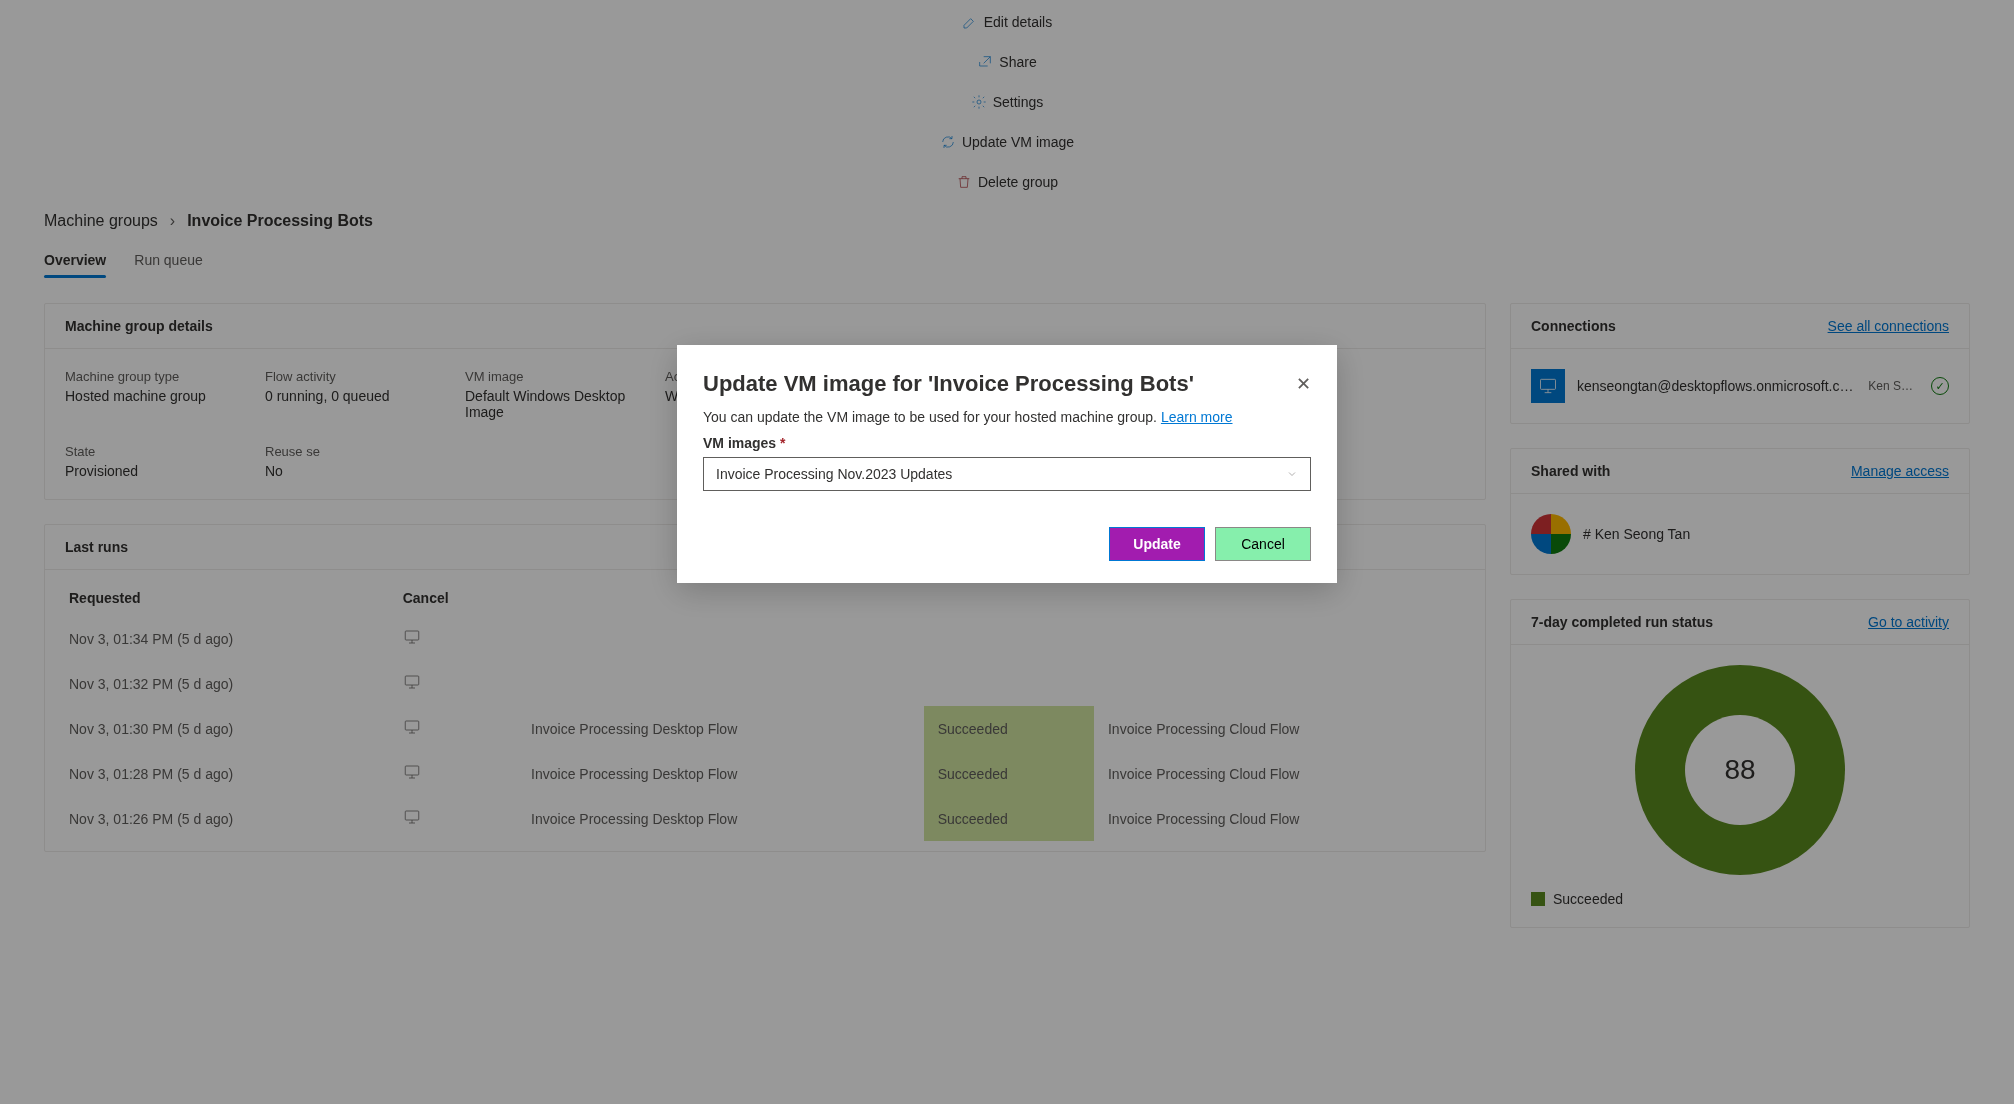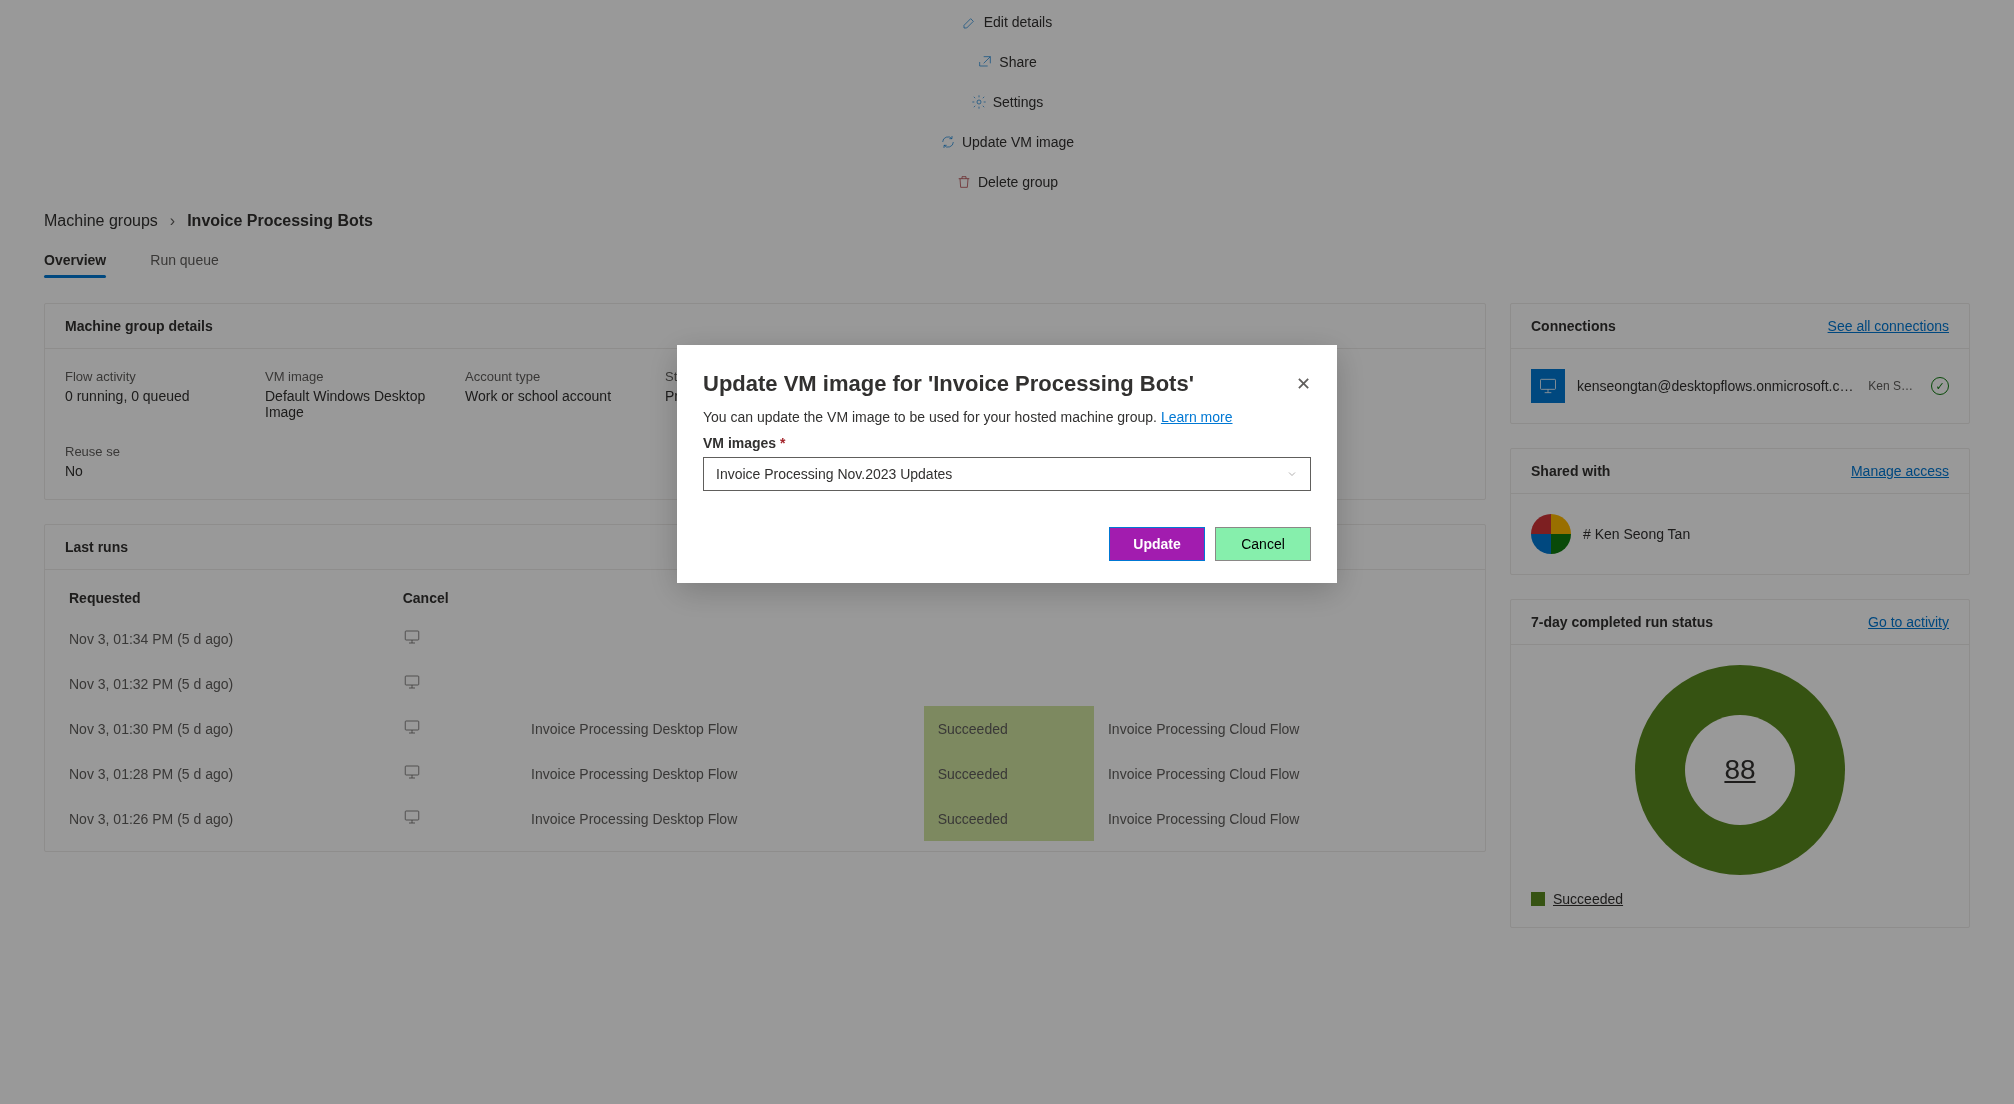--- a/index.html
+++ b/index.html
@@ -7,21 +7,21 @@
     
     .toolbar { display: flex; gap: 24px; padding: 14px 44px; align-items: center; flex-direction: column; }
     .toolbar-item { display: inline-flex; gap: 6px; color: #323130; cursor: pointer; align-items: center; }
     .toolbar-item svg { width: 16px; height: 16px; stroke: #0078d4; fill: none; }
     .toolbar-item.danger svg { stroke: #a4262c; }
     
     .breadcrumb { display: flex; gap: 12px; padding: 8px 44px 16px; align-items: center; font-size: 16px; }
     .breadcrumb .sep { color: #605e5c; }
     .breadcrumb .current { font-weight: 600; }
     
-    .tabs { display: flex; gap: 44px; padding: 0 44px; border-bottom: 1px solid transparent; }
+    .tabs { display: flex; gap: 28px; padding: 0 44px; border-bottom: 1px solid transparent; }
     .tab { padding: 6px 0 10px; cursor: pointer; color: #605e5c; position: relative; }
     .tab.active { color: #323130; font-weight: 600; }
     .tab.active::after { content:""; position:absolute; bottom:0; left:0; right:0; height:3px; background:#0078d4; border-radius:2px; }
     
     .content-row { display: flex; gap: 24px; padding: 24px 44px; }
     .main-col { flex: 1; display: flex; flex-direction: column; gap: 24px; }
     .side-col { width: 460px; display: flex; flex-direction: column; gap: 24px; }
     
     .card { border: 1px solid #edebe9; border-radius: 2px; }
     .card-header { padding: 14px 20px; border-bottom: 1px solid #edebe9; font-weight: 600; display:flex; justify-content:space-between; align-items:center; }
@@ -41,21 +41,21 @@
     .connection-row { display:flex; gap:12px; align-items:center; }
     .connection-icon { width:34px; height:34px; background:#0078d4; display:flex; align-items:center; justify-content:center; }
     .connection-icon svg { width:20px; height:20px; stroke:#fff; fill:none; }
     .connection-email { flex:1; white-space:nowrap; overflow:hidden; text-overflow:ellipsis; }
     .connection-name { font-size:12px; color:#605e5c; margin-right:6px; }
     .check-icon { width:18px; height:18px; border:1.5px solid #107c10; border-radius:50%; display:inline-flex; align-items:center;justify-content:center; }
     .check-icon::after { content:"✓"; color:#107c10; font-size:11px; }
     
     .avatar-circle { width:40px; height:40px; border-radius:50%; background: conic-gradient(#ffb900 0 25%, #107c10 25% 50%, #0078d4 50% 75%, #d13438 75% 100%); }
     
-    .donut-wrap { display:flex; flex-direction:column; align-items:center; gap:16px;text-decoration:underline; }
+    .donut-wrap { display:flex; flex-direction:column; align-items:center; gap:16px; }
     .donut { width:210px; height:210px; border-radius:50%; background: conic-gradient(#5a8a1e 0 100%); display:flex; align-items:center; justify-content:center; }
     .donut-inner { width:110px; height:110px; border-radius:50%; background:#fff; display:flex; align-items:center; justify-content:center; font-size:28px; }
     .legend { display:flex; gap:8px; align-items:center; align-self:flex-start; }
     .legend-swatch { width:14px; height:14px; background:#5a8a1e; }
     
     
     .scrim { position: fixed; inset:0; background: rgba(0,0,0,0.4); display:flex; align-items:flex-start; justify-content:center; padding-top:345px; }
     .modal { width: 660px; background:#fff; padding: 26px 26px 22px; box-shadow:0 8px 30px rgba(0,0,0,.2); }
     .modal-header { display:flex; justify-content:space-between; align-items:center; margin-bottom:12px; }
     .modal-title { font-size:22px; font-weight:600; }
@@ -118,20 +118,24 @@
 </div>
 
 <div class="content-row">
   <div class="main-col">
 
     <div class="card">
       <div class="card-header">Machine group details</div>
       <div class="card-body">
         <div class="details-grid">
           <div>
+            <div class="detail-label">Machine group type</div>
+            <div class="detail-value">Hosted machine group</div>
+          </div>
+          <div>
             <div class="detail-label">Flow activity</div>
             <div class="detail-value">0 running, 0 queued</div>
           </div>
           <div>
             <div class="detail-label">VM image</div>
             <div class="detail-value">Default Windows Desktop Image</div>
           </div>
           <div>
             <div class="detail-label">Account type</div>
             <div class="detail-value">Work or school account</div>

